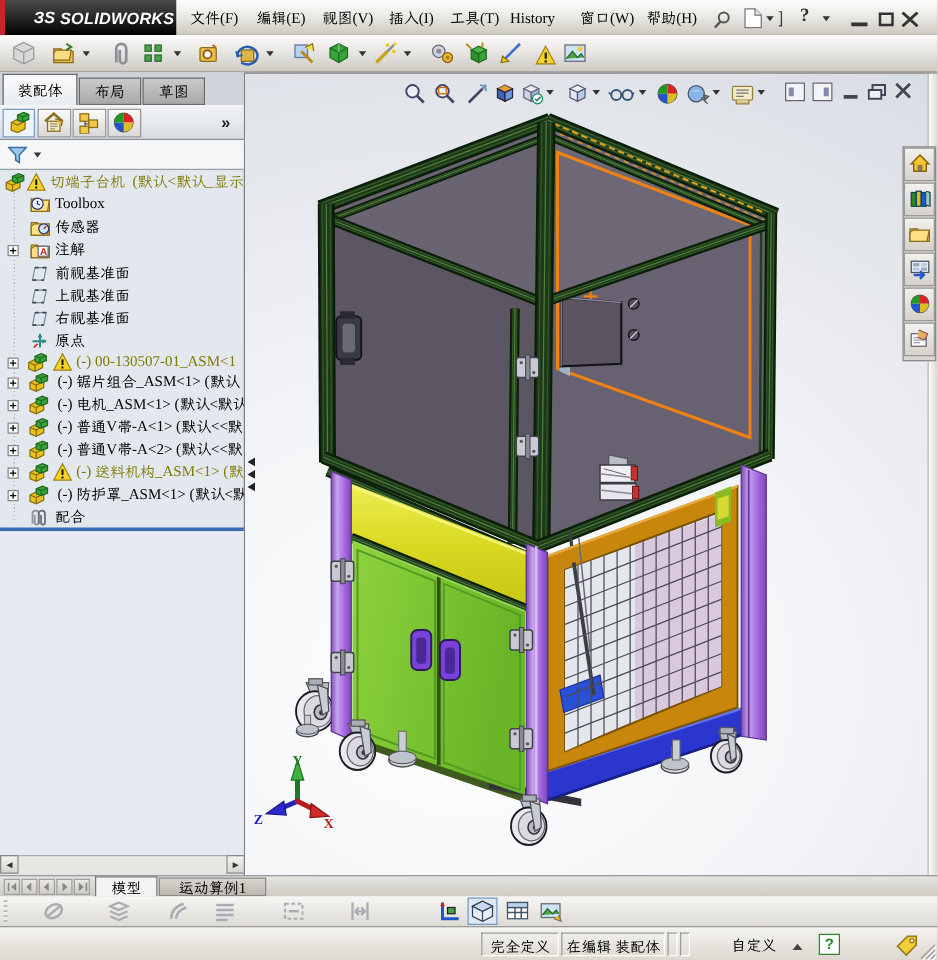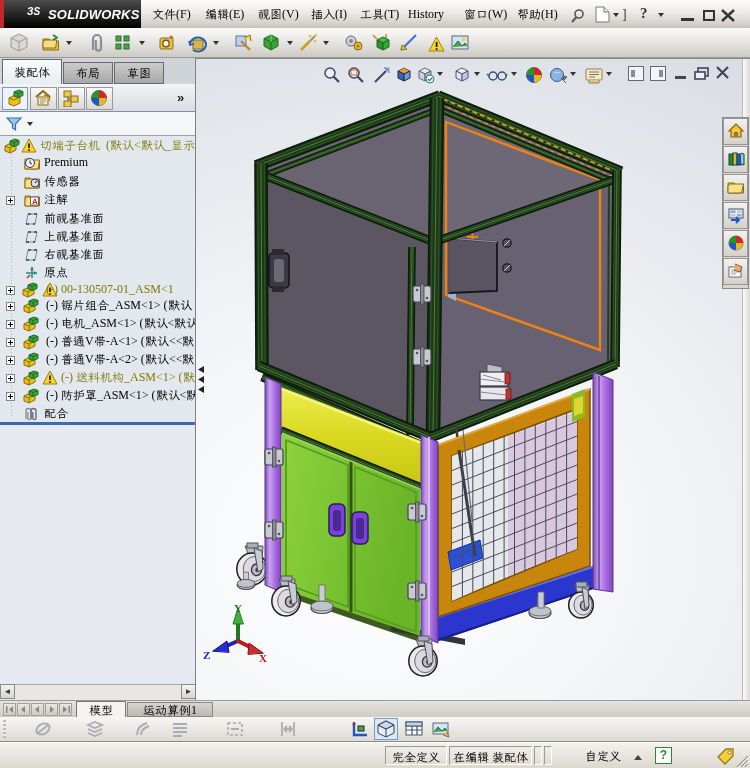--- a/index.html
+++ b/index.html
@@ -6,21 +6,21 @@
 .ab{position:absolute}
 .z{width:12px;height:12px;fill:currentColor;vertical-align:-2px}
 .ser{font-family:"Liberation Serif",serif}
 .tb{position:absolute;white-space:nowrap}
 .caret{position:absolute;width:0;height:0;border-left:3.5px solid transparent;border-right:3.5px solid transparent;border-top:4px solid #333}
 .vsep{position:absolute;width:1px;background:#9a9a9a;box-shadow:1px 0 0 #fff}
 </style></head><body>
 <div class="ab" style="left:0;top:0;width:750px;height:28px;background:linear-gradient(#fdfdfd,#eceae6 45%,#d0cdc6 92%,#c2bfb8)">
     <div class="ab" style="left:0;top:0;width:141px;height:28px;background:linear-gradient(#4c4c4c,#171717 70%,#000)">
       <div class="ab" style="left:0;top:0;width:4px;height:28px;background:#c3272b"></div>
-      <span class="ab" style="left:27px;top:6px;color:#fff;font-style:italic;font-weight:bold;font-size:10px;letter-spacing:0">ЗS</span>
+      <span class="ab" style="left:27px;top:6px;color:#fff;font-style:italic;font-weight:bold;font-size:13px;letter-spacing:0">ЗS</span>
       <span class="ab" style="left:48px;top:7px;color:#fff;font-style:italic;font-weight:bold;font-size:13px;letter-spacing:0.2px">SOLIDWORKS</span>
     </div>
     <span class="tb ser" style="left:152px;top:7px;color:#000"><svg class="z">
         <use href="#u6587"></use>
       </svg><svg class="z">
         <use href="#u4ef6"></use>
       </svg>(F)</span>
     <span class="tb ser" style="left:205px;top:7px;color:#000"><svg class="z">
         <use href="#u7f16"></use>
       </svg><svg class="z">
@@ -245,21 +245,21 @@
         <use href="#u663e"></use>
       </svg><svg class="z">
         <use href="#u793a"></use>
       </svg></div>
     <svg class="ab" style="left:24px;top:97px" width="17" height="16" viewBox="0 0 17 16">
       <path d="M1 4 h5 l1.5 2 h8 v8 h-14.5 Z" fill="#f0c948" stroke="#8a6d1a"></path>
       <path d="M1 7 l2.5 -2 h12 l-1.5 9 h-13 Z" fill="#ffe082" stroke="#8a6d1a"></path>
       <circle cx="6" cy="8" r="4.5" fill="#e8f0fa" stroke="#336"></circle>
       <path d="M6 5.5 v2.5 l2 1" stroke="#336" fill="none"></path>
     </svg>
-    <div class="tb ser" style="left:44px;top:97px;color:#000">Premium</div>
+    <div class="tb ser" style="left:44px;top:97px;color:#000">Toolbox</div>
     <svg class="ab" style="left:24px;top:116px" width="17" height="16" viewBox="0 0 17 16">
       <path d="M1 4 h5 l1.5 2 h8 v8 h-14.5 Z" fill="#f0c948" stroke="#8a6d1a"></path>
       <path d="M1 7 l2.5 -2 h12 l-1.5 9 h-13 Z" fill="#ffe082" stroke="#8a6d1a"></path>
       <circle cx="11" cy="9" r="4" fill="#cfe4f7" stroke="#336"></circle>
       <path d="M11 9 l2 -2" stroke="#c22" stroke-width="1.2"></path>
     </svg>
     <div class="tb ser" style="left:44px;top:116px;color:#000"><svg class="z">
         <use href="#u4f20"></use>
       </svg><svg class="z">
         <use href="#u611f"></use>
@@ -342,21 +342,21 @@
       <path d="M2 8 l6 -3 5 2 v5 l-6 3 -5 -2 Z" fill="#e8c21a" stroke="#8a6d10"></path>
       <path d="M2 8 l5 2 6 -3 M7 10 v5" fill="none" stroke="#8a6d10"></path>
       <path d="M7 3 l5 -2 4 1.5 v4 l-5 2 -4 -1.5 Z" fill="#3aa43a" stroke="#1d6b1d"></path>
       <path d="M7 3 l4 1.5 5 -2 M11 4.5 v4" fill="none" stroke="#1d6b1d"></path>
     </svg>
     <svg class="ab" style="left:42px;top:224px" width="16" height="16" viewBox="0 0 16 16">
       <path d="M8 1 L15 14 H1 Z" fill="#f6d428" stroke="#a08010"></path>
       <rect x="7.2" y="5.5" width="1.6" height="4.5" fill="#111"></rect>
       <rect x="7.2" y="11.2" width="1.6" height="1.6" fill="#111"></rect>
     </svg>
-    <div class="tb ser" style="left:46px;top:224px;color:#7e7a00">(-) 00-130507-01_ASM&lt;1</div>
+    <div class="tb ser" style="left:61px;top:224px;color:#7e7a00">(-) 00-130507-01_ASM&lt;1</div>
     <div class="ab" style="left:6px;top:244px;width:9px;height:9px;background:#fff;border:1px solid #848484"></div>
     <div class="ab" style="left:8px;top:248px;width:5px;height:1px;background:#000"></div>
     <div class="ab" style="left:10px;top:246px;width:1px;height:5px;background:#000"></div>
     <svg class="ab" style="left:22px;top:240px" width="18" height="16" viewBox="0 0 18 16">
       <path d="M2 8 l6 -3 5 2 v5 l-6 3 -5 -2 Z" fill="#e8c21a" stroke="#8a6d10"></path>
       <path d="M2 8 l5 2 6 -3 M7 10 v5" fill="none" stroke="#8a6d10"></path>
       <path d="M7 3 l5 -2 4 1.5 v4 l-5 2 -4 -1.5 Z" fill="#3aa43a" stroke="#1d6b1d"></path>
       <path d="M7 3 l4 1.5 5 -2 M11 4.5 v4" fill="none" stroke="#1d6b1d"></path>
     </svg>
     <div class="tb ser" style="left:46px;top:240px;color:#000">(-) <svg class="z">

